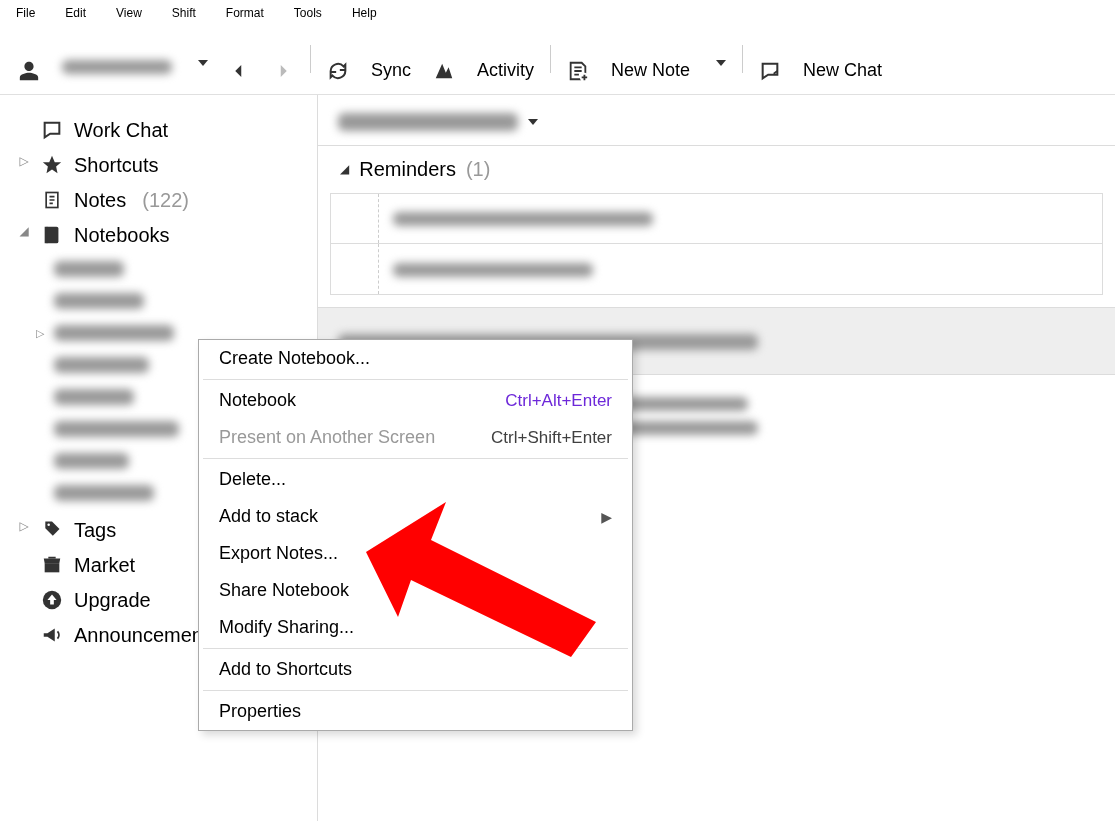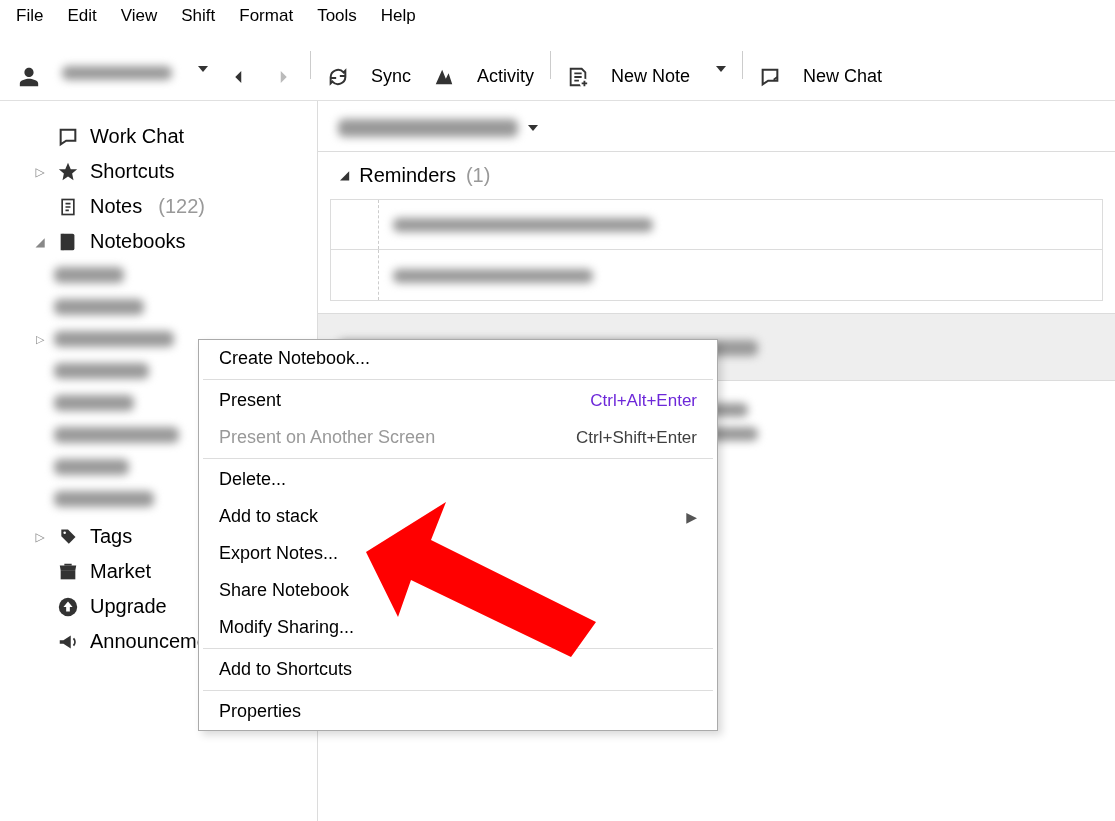--- a/index.html
+++ b/index.html
@@ -9,23 +9,23 @@
     color: #000;
     background: #fff;
     width: 1115px;
     height: 821px;
     overflow: hidden;
     position: relative;
   }
   
   .menubar {
     display: flex;
-    gap: 24px;
+    gap: 30px;
     padding: 6px 16px 8px 16px;
-    font-size: 17px;
+    font-size: 12px;
   }
   .menubar span { cursor: default; }
   
   .toolbar {
     display: flex;
     align-items: center;
     gap: 10px;
     padding: 8px 16px 12px 18px;
     border-bottom: 1px solid #e0e0e0;
     font-size: 18px;
@@ -72,25 +72,23 @@
     height: calc(100% - 88px);
   }
   .sidebar {
     width: 318px;
     border-right: 1px solid #dcdcdc;
     padding-top: 18px;
     font-size: 20px;
   }
   .sb-item {
     display: flex;
-    align-items: center;
     padding: 6px 12px 6px 18px;
     gap: 10px;
     position: relative;
-    margin-left: 16px;
   }
   .sb-expand {
     width: 12px;
     display: inline-flex;
     justify-content: center;
     color: #888;
     font-size: 12px;
   }
   .sb-icon {
     width: 24px;
@@ -171,21 +169,21 @@
   }
   .note-body {
     padding: 22px 20px;
     line-height: 1.5;
   }
   
   .context-menu {
     position: absolute;
     left: 198px;
     top: 339px;
-    width: 520px;
+    width: 435px;
     background: #fff;
     border: 1px solid #aaa;
     box-shadow: 4px 4px 8px rgba(0,0,0,0.15);
     font-size: 18px;
     z-index: 100;
   }
   .cm-item {
     display: flex;
     align-items: center;
     justify-content: space-between;
@@ -434,21 +432,21 @@
     </div>
   </div>
 </div>
 
 <div class="context-menu">
   <div class="cm-item">
     <span>Create Notebook...</span>
   </div>
   <div class="cm-sep"></div>
   <div class="cm-item">
-    <span>Present</span>
+    <span>Notebook</span>
     <span class="cm-shortcut">Ctrl+Alt+Enter</span>
   </div>
   <div class="cm-item disabled">
     <span>Present on Another Screen</span>
     <span class="cm-shortcut" style="color:#404040;">Ctrl+Shift+Enter</span>
   </div>
   <div class="cm-sep"></div>
   <div class="cm-item">
     <span>Delete...</span>
   </div>

